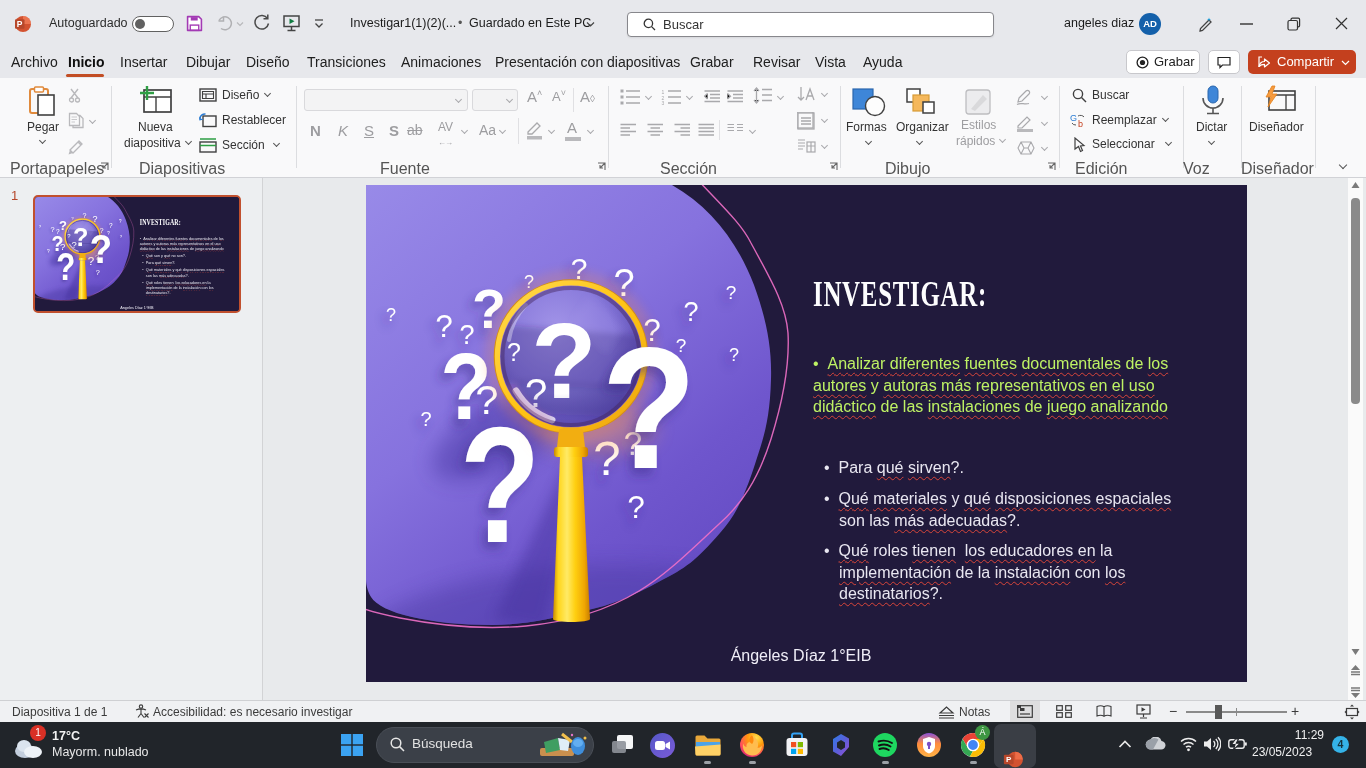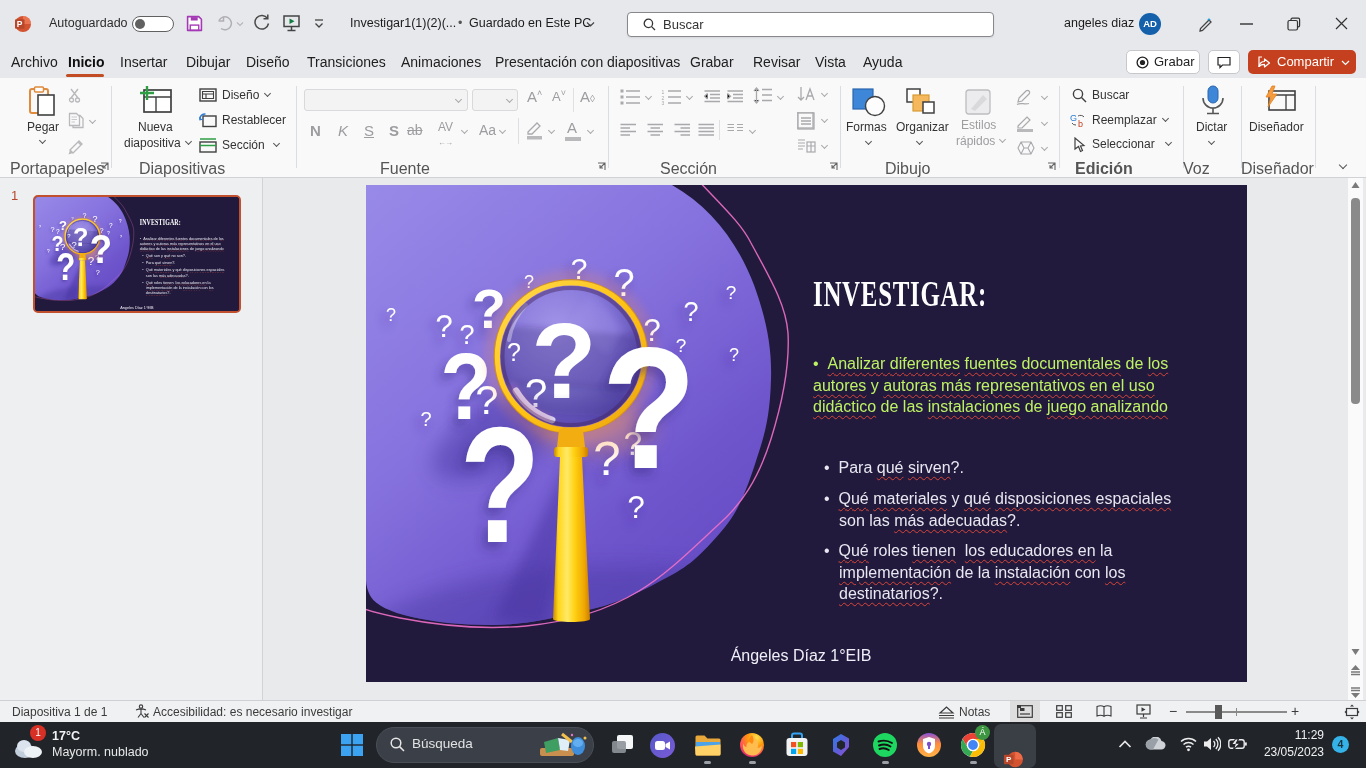--- a/index.html
+++ b/index.html
@@ -400,21 +400,21 @@
     <text x="8" y="14" font-size="9" fill="#c43e1c" font-family="'Liberation Sans',sans-serif">b</text>
     <path d="M8,3 a4,3 0 0 1 6,1 M6,12 a4,3 0 0 1 -4,-2" fill="none" stroke="#555" stroke-width="1"></path>
   </svg>
   <div class="rtx" style="left:1092px;top:35px;">Reemplazar</div>
   <i class="chev" style="left:1163px;top:38px"></i>
   <svg class="abs" style="left:1073px;top:59px" width="13" height="16" viewBox="0 0 13 16">
       <path d="M2,1 L2,12 L5.5,9.5 L7.5,14.5 L9.5,13.5 L7.5,9 L11,8.5 Z" fill="none" stroke="#404040" stroke-width="1.2"></path>
     </svg>
   <div class="rtx" style="left:1092px;top:59px;">Seleccionar</div>
   <i class="chev" style="left:1166px;top:62px"></i>
-  <div class="glabel" style="left:1075px;width:90px;font-weight:bold;">Edición</div>
+  <div class="glabel" style="left:1075px;width:90px;">Edición</div>
 
   <svg class="abs" style="left:1199px;top:7px" width="28" height="34" viewBox="0 0 28 34">
     <rect x="9" y="1" width="10" height="17" rx="5" fill="#3e86d8" stroke="#2a66ad" stroke-width="1"></rect>
     <path d="M4,13 a10,10 0 0 0 20,0" fill="none" stroke="#555" stroke-width="1.6"></path>
     <path d="M14,23 V28 M8,28.5 H20" stroke="#555" stroke-width="1.6"></path>
   </svg>
   <div class="rtx" style="left:1196px;top:42px;">Dictar</div>
   <i class="chev" style="left:1209px;top:61px"></i>
   <div class="glabel" style="left:1183px;width:58px;">Voz</div>
 
@@ -923,15 +923,15 @@
   <svg class="abs" style="left:1203px;top:14px" width="18" height="16" viewBox="0 0 18 16">
     <path d="M1,5.5 V10.5 H4 L8,14 V2 L4,5.5 Z" fill="#ececec"></path>
     <path d="M10.5,5 a4,4 0 0 1 0,6 M12.8,3 a7,7 0 0 1 0,10 M15,1.2 a9.8,9.8 0 0 1 0,13.6" fill="none" stroke="#ececec" stroke-width="1.3"></path>
   </svg>
   <svg class="abs" style="left:1228px;top:15px" width="19" height="14" viewBox="0 0 19 14">
     <rect x="0.8" y="2.8" width="15.4" height="8.4" rx="2.2" fill="none" stroke="#ececec" stroke-width="1.4"></rect>
     <rect x="17" y="5.3" width="1.8" height="3.4" rx="0.8" fill="#ececec"></rect>
     <path d="M7.5,2 L3.5,7.5 H7 L5.5,12.8 L12,6.3 H8.3 L10.5,2 Z" fill="#ececec" stroke="#21252a" stroke-width="1.1"></path>
   </svg>
   <div class="abs" style="left:1292px;top:6px;width:32px;text-align:right;font-size:12px;color:#f0f0f0;">11:29</div>
-  <div class="abs" style="left:1252px;top:23px;width:72px;text-align:right;font-size:12px;color:#f0f0f0;">23/05/2023</div>
+  <div class="abs" style="left:1252px;top:23px;width:72px;font-size:12px;color:#f0f0f0;">23/05/2023</div>
   <div class="abs" style="left:1332px;top:14px;width:17px;height:17px;border-radius:50%;background:#35b3e8;color:#15333e;font-size:10.5px;font-weight:700;text-align:center;line-height:17px;">4</div>
 </div>
 
 </body></html>

